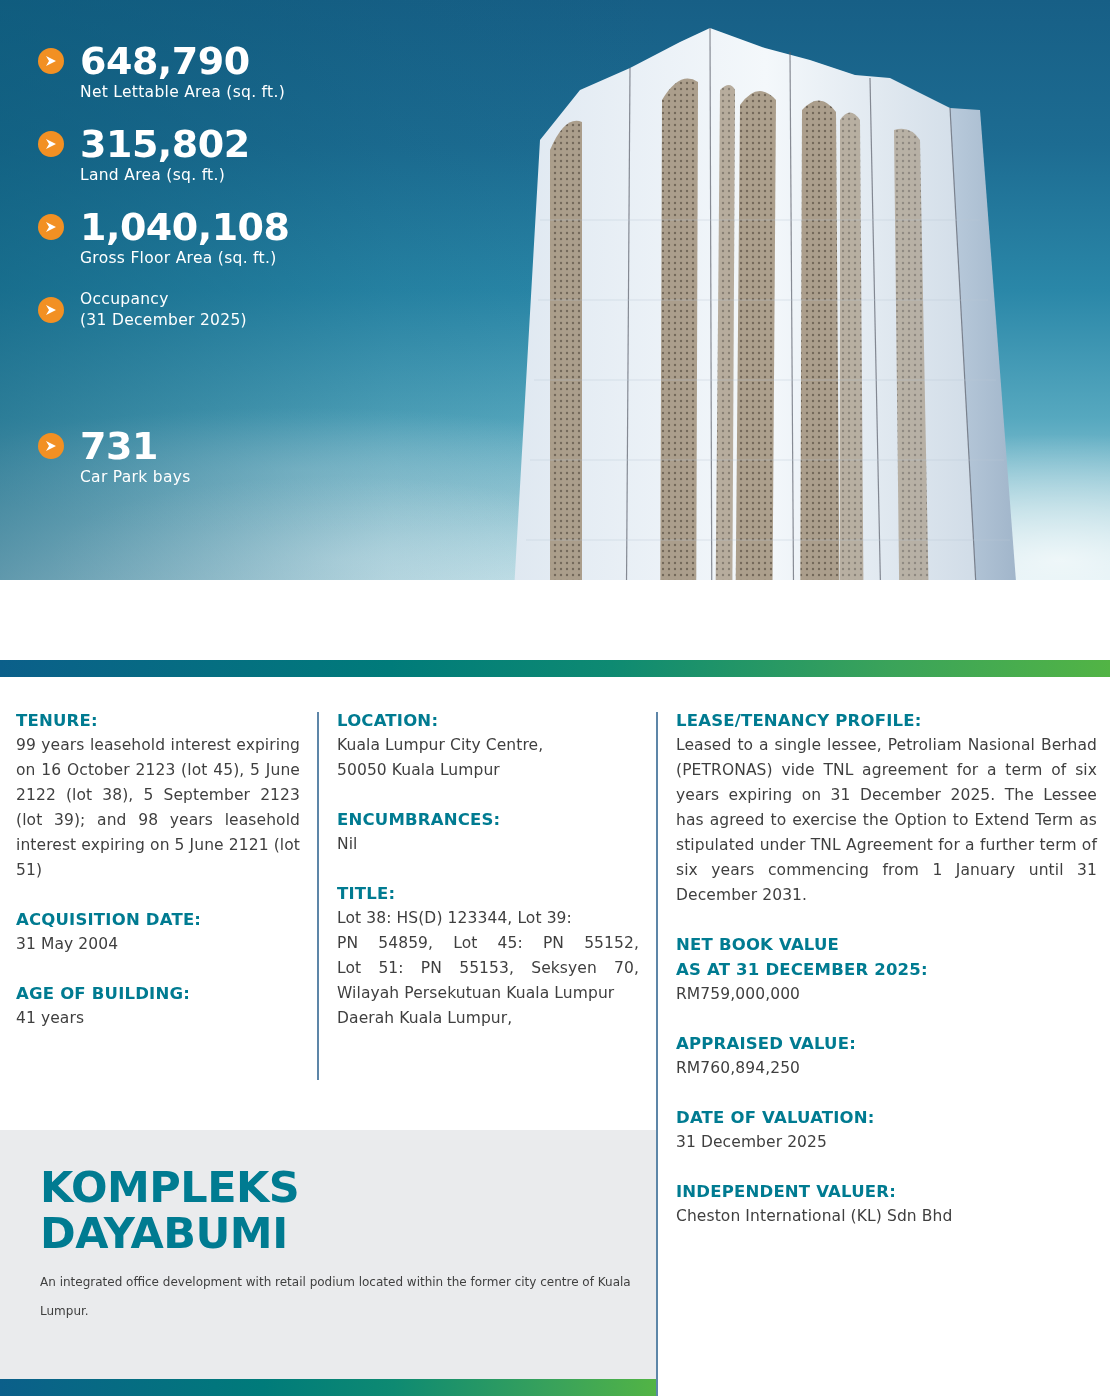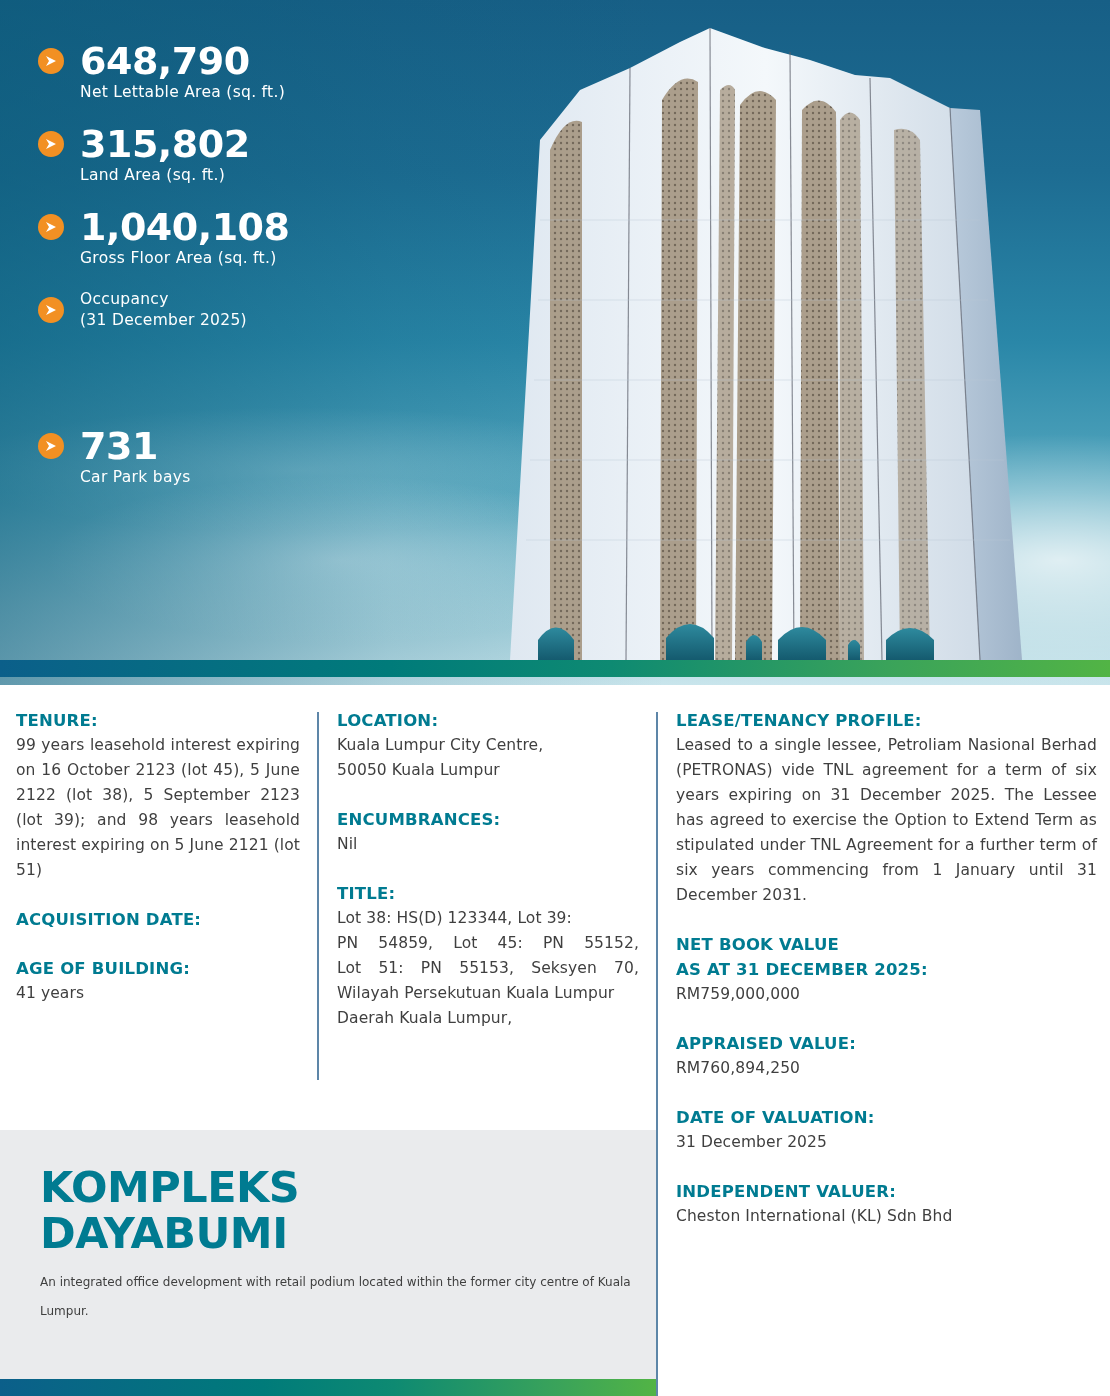--- a/index.html
+++ b/index.html
@@ -1,21 +1,21 @@
 <!DOCTYPE html>
 <html><head>
 <meta charset="utf-8">
 <style>
   * { box-sizing: border-box; margin: 0; padding: 0; }
   html, body { width: 1110px; height: 1396px; background: #ffffff; overflow: hidden; }
   body { position: relative; font-family: "DejaVu Sans", sans-serif; color: #3d3d3d; }
 
   
   .hero {
-    position: absolute; left: 0; top: 0; width: 1110px; height: 685px; overflow: hidden;
+    position: absolute; left: 0; top: 0; width: 1110px; height: 580px; overflow: hidden;
     background:
       radial-gradient(ellipse 520px 180px at 1060px 560px, rgba(255,255,255,0.75), rgba(255,255,255,0) 70%),
       radial-gradient(ellipse 420px 120px at 340px 560px, rgba(220,240,246,0.55), rgba(255,255,255,0) 70%),
       radial-gradient(ellipse 500px 90px at 300px 470px, rgba(190,225,235,0.35), rgba(255,255,255,0) 70%),
       linear-gradient(180deg, #175f86 0%, #1d6c92 25%, #2a87a8 50%, #56a8bf 72%, #9dcdd9 88%, #c9e5ec 100%);
   }
   .hero::after {
     content: ""; position: absolute; left: 0; top: 0; width: 100%; height: 100%;
     background: linear-gradient(90deg, rgba(10,90,120,0.55) 0%, rgba(10,90,120,0.15) 35%, rgba(255,255,255,0) 60%);
     pointer-events: none;
@@ -212,20 +212,21 @@
 
 <div class="band-top"></div>
 
 <div class="col col1">
   <div class="field">
     <div class="heading">TENURE:</div>
     <div class="body justify">99 years leasehold interest expiring on 16 October 2123 (lot 45), 5 June 2122 (lot 38), 5 September 2123 (lot 39); and 98 years leasehold interest expiring on 5 June 2121 (lot 51)</div>
   </div>
   <div class="field">
     <div class="heading">ACQUISITION DATE:</div>
+    <div class="body">31 May 2004</div>
   </div>
   <div class="field">
     <div class="heading">AGE OF BUILDING:</div>
     <div class="body">41 years</div>
   </div>
 </div>
 
 <div class="divider1"></div>
 
 <div class="col col2">

